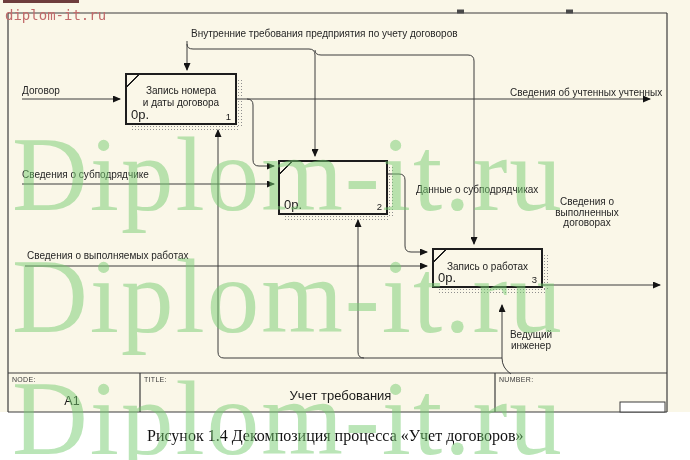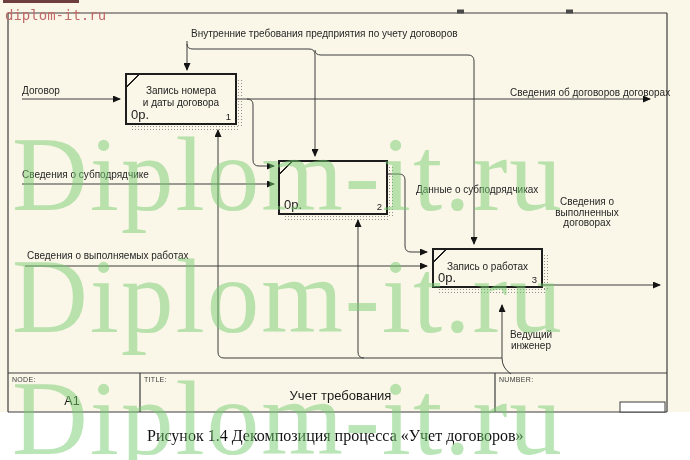--- a/index.html
+++ b/index.html
@@ -105,21 +105,21 @@
       <div class="shadow-r"></div>
       <div class="shadow-b"></div>
       <div class="notch"></div>
       <div class="btxt"><span>Запись о работах</span></div>
       <div class="cost">0р.</div>
       <div class="bnum">3</div>
     </div>
 
     <div class="lbl" style="left:191px;top:29px;">Внутренние требования предприятия по учету договоров</div>
     <div class="lbl" style="left:22px;top:86px;">Договор</div>
-    <div class="lbl" style="left:510px;top:88px;width:140px;text-align:right;">Сведения об договоров договорах</div>
+    <div class="lbl" style="left:510px;top:88px;width:140px;text-align:right;">Сведения об учтенных учтенных</div>
     <div class="lbl" style="left:22px;top:170px;">Сведения о субподрядчике</div>
     <div class="lbl" style="left:416px;top:185px;">Данные о субподрядчиках</div>
     <div class="lbl wrap" style="left:531px;top:197px;width:112px;">Сведения о выполненных договорах</div>
     <div class="lbl" style="left:27px;top:251px;">Сведения о выполняемых работах</div>
     <div class="lbl wrap" style="left:508px;top:330px;width:46px;">Ведущий инженер</div>
 
     <div class="fcell-lbl" style="left:12px;top:376px;">NODE:</div>
     <div class="fcell-lbl" style="left:144px;top:376px;">TITLE:</div>
     <div class="fcell-lbl" style="left:499px;top:376px;">NUMBER:</div>
     <div id="node-value">A1</div>

